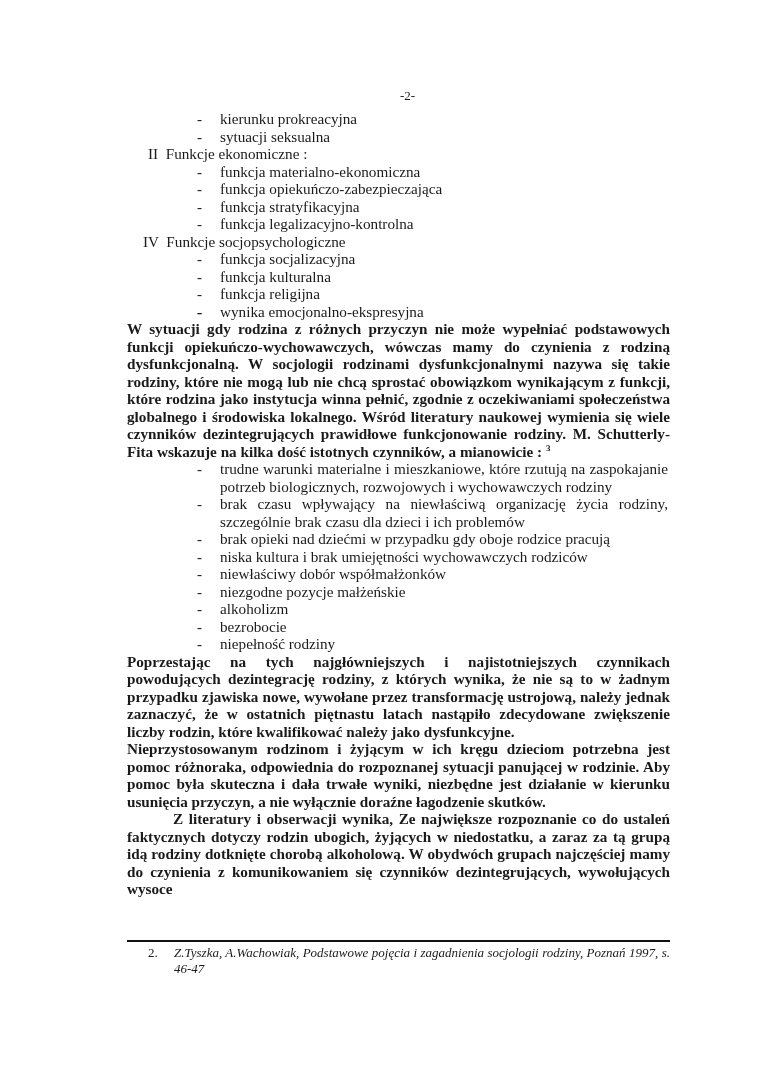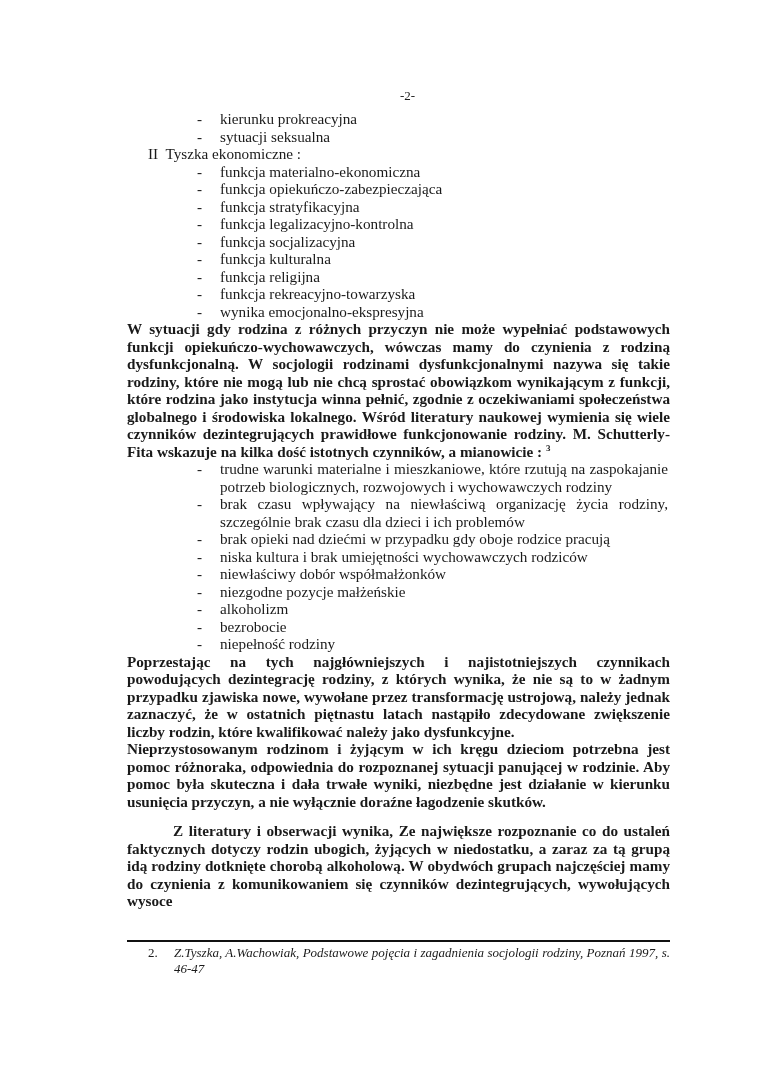--- a/index.html
+++ b/index.html
@@ -6,50 +6,51 @@
     body { width: 760px; height: 1075px; position: relative; overflow: hidden;
       font-family: "Liberation Serif", "DejaVu Serif", serif; color: #1a1a1a; }
     .page-num { position: absolute; top: 88px; left: 0; width: 760px; text-align: center;
       font-size: 13px; padding-left: 55px; box-sizing: border-box; }
     .content { position: absolute; top: 110px; left: 127px; width: 543px;
       font-size: 15.2px; line-height: 17.5px; }
     .li { position: relative; padding-left: 93px; }
     .li .dash { position: absolute; left: 70px; top: 0; }
     .sec { position: relative; white-space: pre; }
     .para { text-align: justify; font-weight: bold; }
-    .para.indent { text-indent: 46px; margin-top: 12px; }
+    .para.indent { text-indent: 46px; }
     .fli { position: relative; padding-left: 93px; padding-right: 2px; text-align: justify; }
     .fli .dash { position: absolute; left: 70px; top: 0; }
     sup { font-size: 9px; vertical-align: 6px; line-height: 0; }
     .footnote-rule { position: absolute; top: 940px; left: 127px; width: 543px; height: 2px; background: #111; }
     .footnote { position: absolute; top: 945px; left: 127px; width: 543px; font-size: 13px; line-height: 16px;
       text-align: justify; }
     .footnote .num { position: absolute; left: 21px; top: 0; }
     .footnote .ftext { padding-left: 47px; display: block; font-style: italic; }
   </style>
 </head>
 <body>
 
 <div class="page-num">-2-</div>
 
 <div class="content">
   <div class="li"><span class="dash">-</span><span>kierunku prokreacyjna</span></div>
   <div class="li"><span class="dash">-</span><span>sytuacji seksualna</span></div>
 
-  <div class="sec" style="padding-left:21px;"><span>II</span>  <span>Tyszka ekonomiczne :</span></div>
+  <div class="sec" style="padding-left:21px;"><span>II</span>  <span>Funkcje ekonomiczne :</span></div>
   <div class="li"><span class="dash">-</span><span>funkcja materialno-ekonomiczna</span></div>
   <div class="li"><span class="dash">-</span><span>funkcja opiekuńczo-zabezpieczająca</span></div>
 
   <div class="li"><span class="dash">-</span><span>funkcja stratyfikacyjna</span></div>
   <div class="li"><span class="dash">-</span><span>funkcja legalizacyjno-kontrolna</span></div>
 
+  <div class="sec" style="padding-left:16px;"><span>IV</span>  <span>Funkcje socjopsychologiczne</span></div>
   <div class="li"><span class="dash">-</span><span>funkcja socjalizacyjna</span></div>
   <div class="li"><span class="dash">-</span><span>funkcja kulturalna</span></div>
   <div class="li"><span class="dash">-</span><span>funkcja religijna</span></div>
-  <div class="li"><span class="dash">-</span><span>funkcja rekreacyjno-towarzyska</span></div>
+  <div class="li"><span class="dash">-</span></div>
   <div class="li"><span class="dash">-</span><span>wynika emocjonalno-ekspresyjna</span></div>
 
   <div class="para"><span>W sytuacji gdy rodzina z różnych przyczyn nie może wypełniać podstawowych funkcji opiekuńczo-wychowawczych, wówczas mamy do czynienia z rodziną dysfunkcjonalną. W socjologii rodzinami dysfunkcjonalnymi nazywa się takie rodziny, które nie mogą lub nie chcą sprostać obowiązkom wynikającym z funkcji, które rodzina jako instytucja winna pełnić, zgodnie z oczekiwaniami społeczeństwa globalnego i środowiska lokalnego. Wśród literatury naukowej wymienia się wiele czynników dezintegrujących prawidłowe funkcjonowanie rodziny. M. Schutterly-Fita wskazuje na kilka dość istotnych czynników, a mianowicie : </span><sup>3</sup></div>
 
   <div class="fli"><span class="dash">-</span><span>trudne warunki materialne i mieszkaniowe, które rzutują na zaspokajanie potrzeb biologicznych, rozwojowych i wychowawczych rodziny</span></div>
   <div class="fli"><span class="dash">-</span><span>brak czasu wpływający na niewłaściwą organizację życia rodziny, szczególnie brak czasu dla dzieci i ich problemów</span></div>
   <div class="fli"><span class="dash">-</span><span>brak opieki nad dziećmi w przypadku gdy oboje rodzice pracują</span></div>
   <div class="fli"><span class="dash">-</span><span>niska kultura i brak umiejętności wychowawczych rodziców</span></div>
   <div class="fli"><span class="dash">-</span><span>niewłaściwy dobór współmałżonków</span></div>
   <div class="fli"><span class="dash">-</span><span>niezgodne pozycje małżeńskie</span></div>

